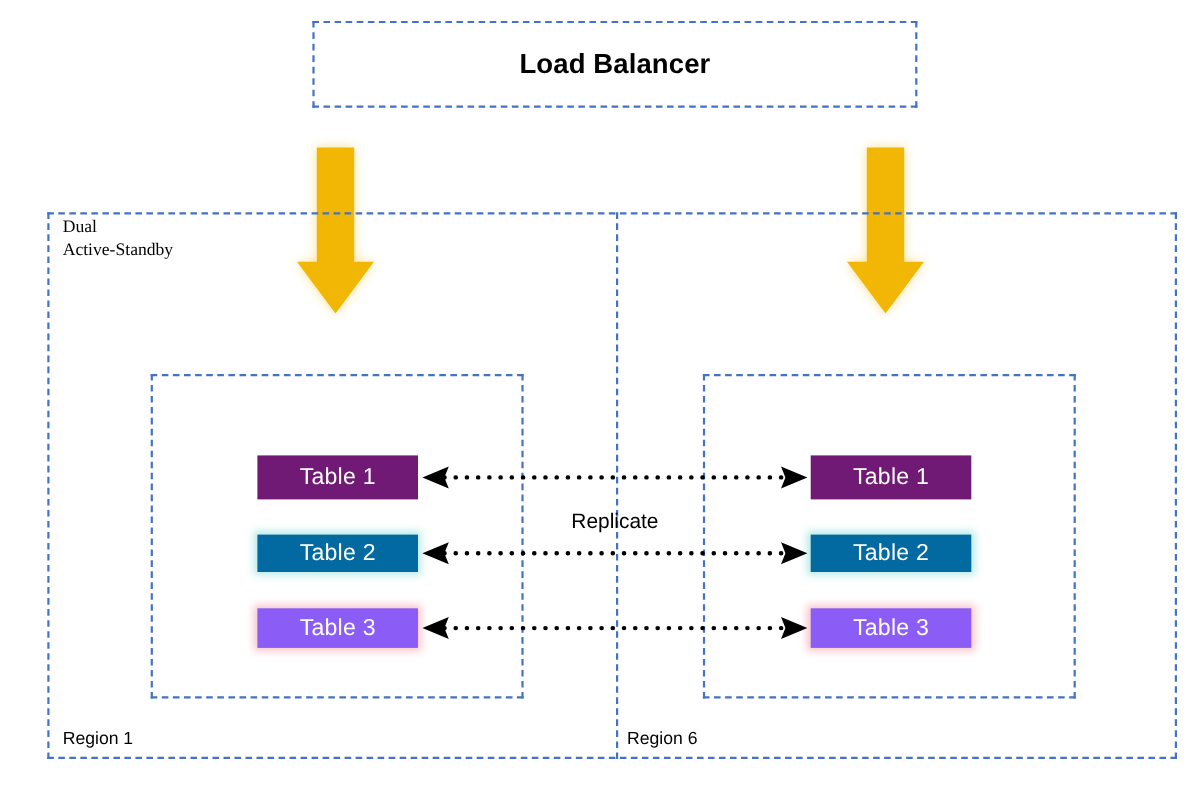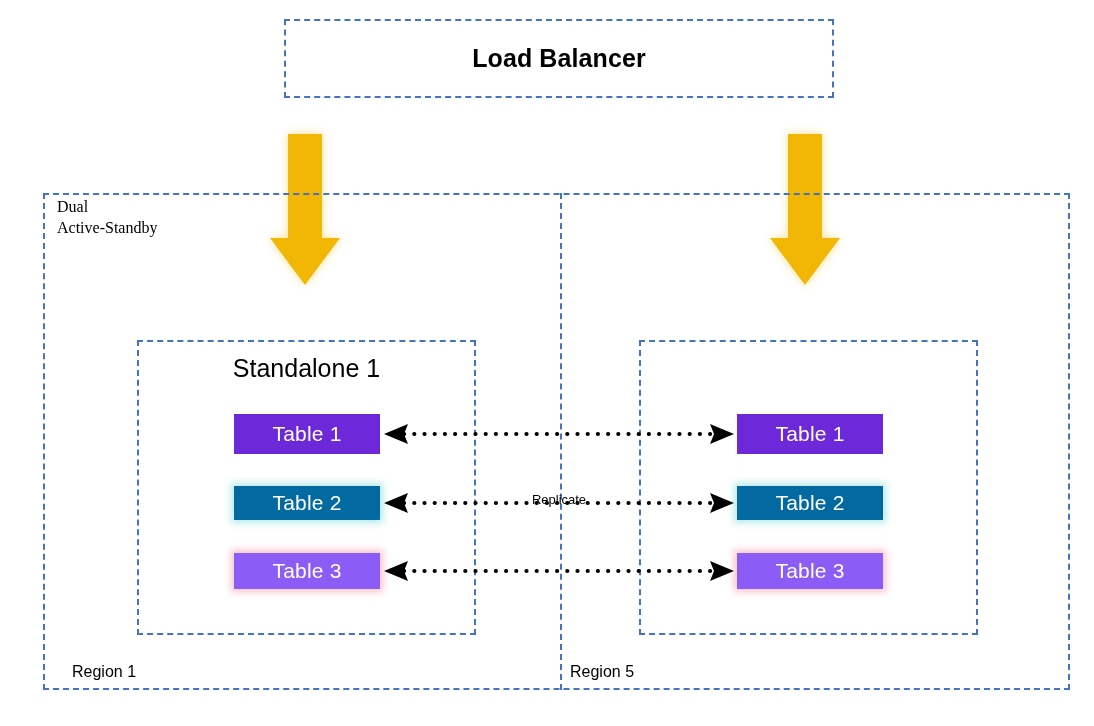--- a/index.html
+++ b/index.html
@@ -70,21 +70,21 @@
     color: #000000;
     white-space: pre;
   }
 
   .region-label {
     position: absolute;
     font-size: 16px;
     color: #000000;
     white-space: nowrap;
   }
-  .region-1 { left: 57px; top: 663px; margin-left: 15px; }
+  .region-1 { left: 57px; top: 663px; }
   .region-2 { left: 570px; top: 663px; }
 
   .standalone-box-1 {
     left: 137px;
     top: 340px;
     width: 339px;
     height: 295px;
   }
   .standalone-box-2 {
     left: 639px;
@@ -110,21 +110,21 @@
     position: absolute;
     display: flex;
     align-items: center;
     justify-content: center;
     color: #ffffff;
     font-size: 21px;
     letter-spacing: 0.2px;
     white-space: nowrap;
     box-sizing: border-box;
   }
-  .chip-green  { background: #6d28d9; }
+  .chip-green  { background: #701a75; }
   .chip-teal   { background: #0369a1; box-shadow: 0 0 7px 3px rgba(47,196,190,0.35); }
   .chip-red    { background: #8b5cf6; box-shadow: 0 0 7px 3px rgba(232,72,94,0.33); }
 
   
   .chip-l1 { left: 234px; top: 414px; width: 146px; height: 40px; }
   .chip-l2 { left: 234px; top: 486px; width: 146px; height: 34px; }
   .chip-l3 { left: 234px; top: 553px; width: 146px; height: 36px; }
   
   .chip-r1 { left: 737px; top: 414px; width: 146px; height: 40px; }
   .chip-r2 { left: 737px; top: 486px; width: 146px; height: 34px; }
@@ -141,24 +141,23 @@
   .ra-1 { top: 423px; }
   .ra-2 { top: 492px; }
   .ra-3 { top: 560px; }
 
   .replicate-label {
     position: absolute;
     left: 382px;
     top: 464px;
     width: 354px;
     text-align: center;
-    font-size: 13px;
-    color: #000000;
-    white-space: nowrap;
-    margin-top: 28px;
+    font-size: 19px;
+    color: #000000;
+    white-space: nowrap;
   }
 
   
   .yellow-arrow {
     position: absolute;
     width: 90px;
     height: 160px;
     filter: drop-shadow(0 0 5px rgba(242,183,5,0.45));
   }
   .ya-left  { left: 260px; top: 130px; }
@@ -180,21 +179,20 @@
   <svg class="yellow-arrow ya-right" viewBox="0 0 90 160">
     <polygon points="28,4 62,4 62,108 80,108 45,155 10,108 28,108" fill="#F2B705"></polygon>
   </svg>
 
   <div class="dashed-box outer-box"></div>
   <div class="divider"></div>
   <div class="outer-title" style="white-space: pre; font-family: Liberation Serif, serif;">Dual
 Active-Standby</div>
 
   <div class="dashed-box standalone-box-1"></div>
-  <div class="standalone-title st-1">Standalone 1</div>
 
   <div class="table-chip chip-green chip-l1">Table 1</div>
   <div class="table-chip chip-teal chip-l2">Table 2</div>
   <div class="table-chip chip-red chip-l3">Table 3</div>
 
   <div class="dashed-box standalone-box-2"></div>
 
   <div class="table-chip chip-green chip-r1">Table 1</div>
   <div class="table-chip chip-teal chip-r2">Table 2</div>
   <div class="table-chip chip-red chip-r3">Table 3</div>
@@ -213,15 +211,15 @@
 
   <svg class="repl-arrow ra-3" viewBox="0 0 354 22">
     <line x1="22" y1="11" x2="332" y2="11" stroke="#000000" stroke-width="4" stroke-linecap="round" stroke-dasharray="0.2 10"></line>
     <polygon points="2,11 26,1 22,11 26,21" fill="#000000"></polygon>
     <polygon points="352,11 328,1 332,11 328,21" fill="#000000"></polygon>
   </svg>
 
   <div class="replicate-label">Replicate</div>
 
   <div class="region-label region-1">Region 1</div>
-  <div class="region-label region-2">Region 5</div>
+  <div class="region-label region-2">Region 6</div>
 
 </div>
 
 </body></html>

